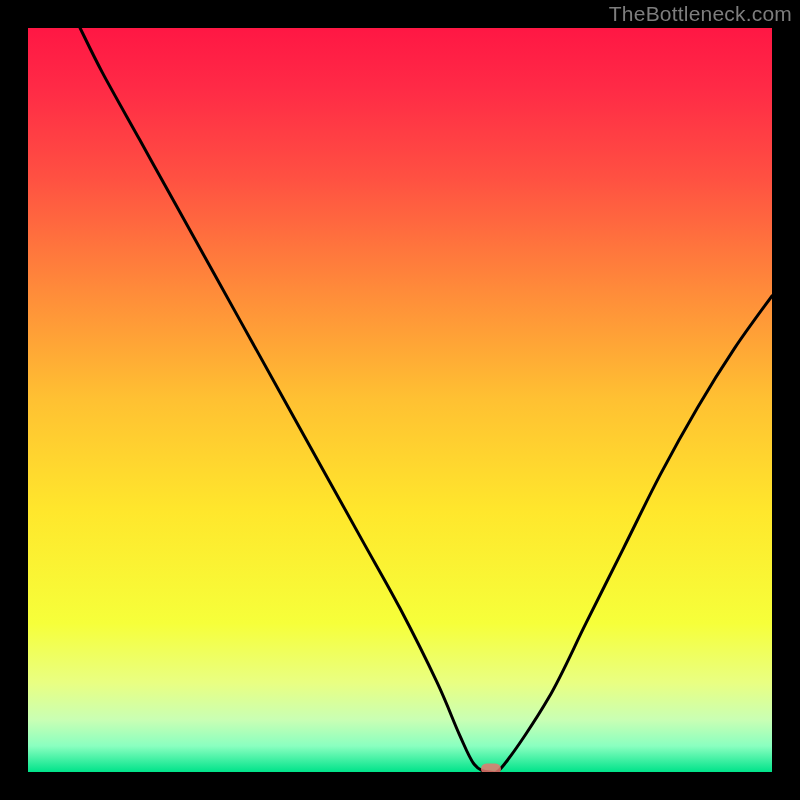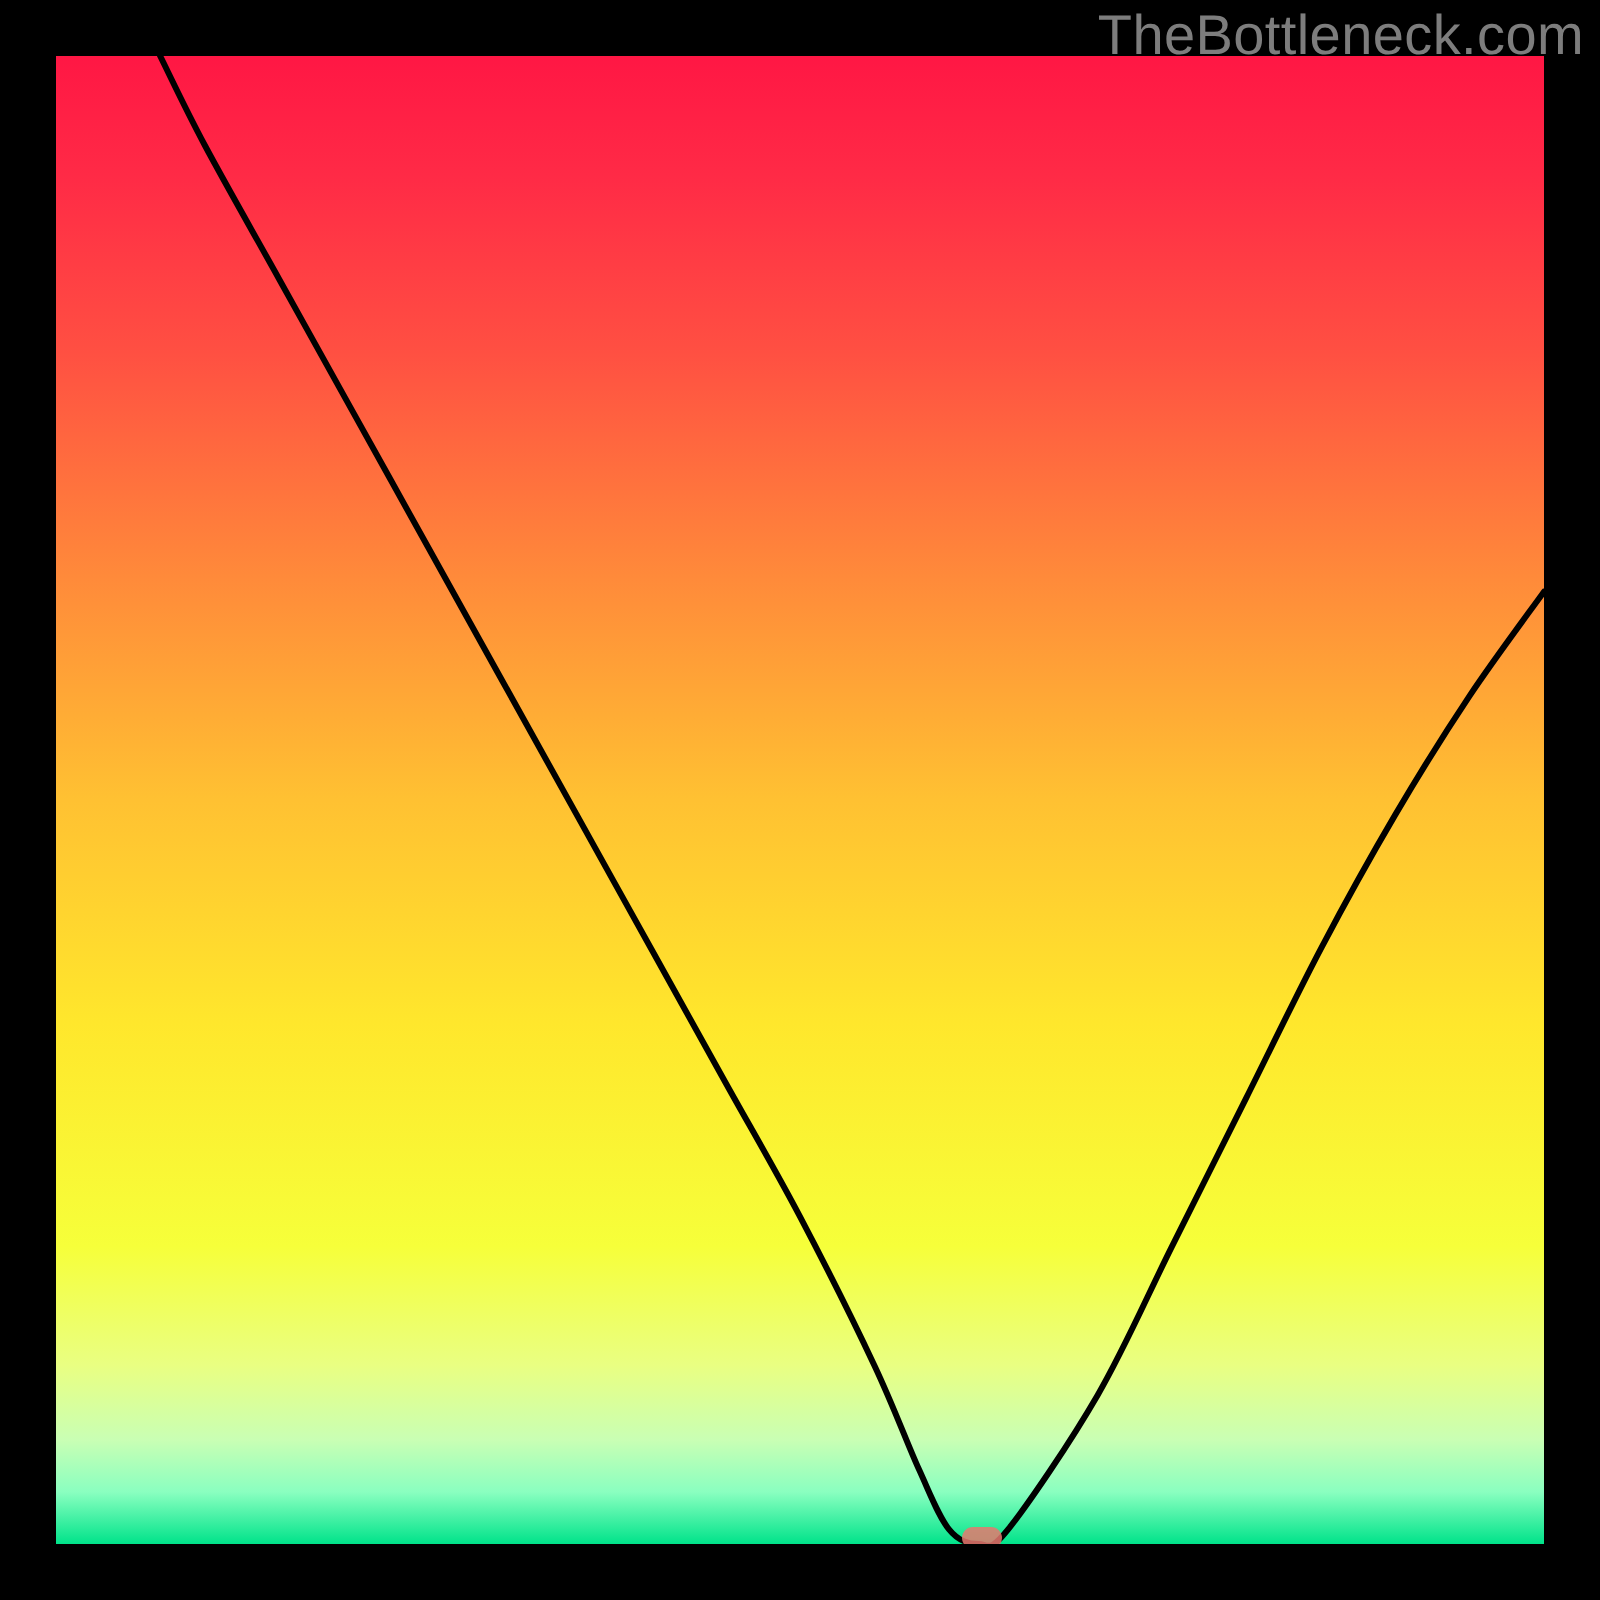--- a/index.html
+++ b/index.html
@@ -46,21 +46,21 @@
     height: 11px;
     border-radius: 6px;
     background: rgba(230,120,110,0.85);
     transform: translate(-50%, -50%);
   }
   .watermark {
     position: absolute;
     top: 2px;
     right: 8px;
     font-family: Arial, Helvetica, sans-serif;
-    font-size: 28px;
+    font-size: 21px;
     color: #7d7d7d;
     letter-spacing: 0.2px;
   }
 </style>
 </head>
 <body>
 
 <div class="frame">
   <div class="watermark">TheBottleneck.com</div>
 

